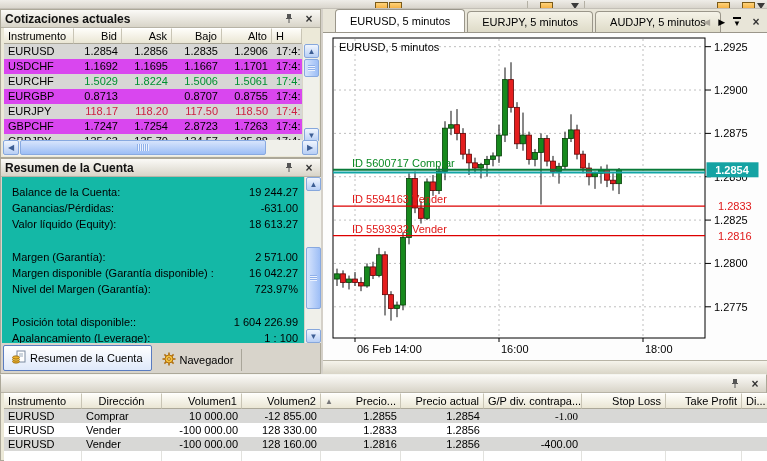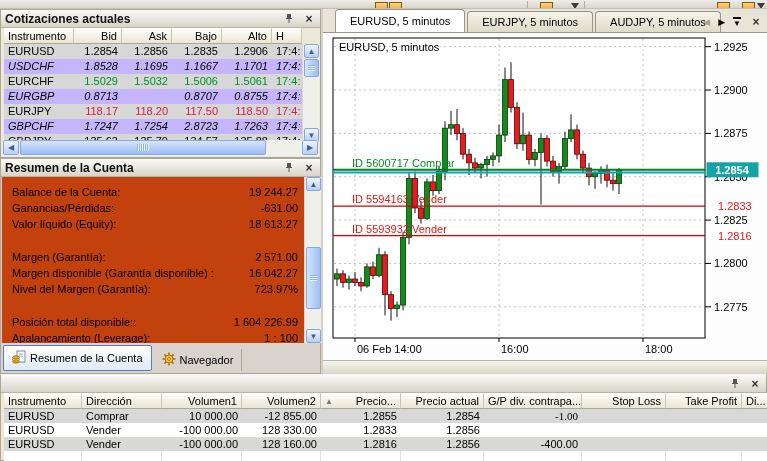--- a/index.html
+++ b/index.html
@@ -31,41 +31,41 @@
   .hcell.r { text-align:right; }
   .gcell { padding:0 4px; overflow:hidden; white-space:nowrap; }
   .gcell.r { text-align:right; }
 
   
   #quotes-panel { left:0; top:9px; width:321px; height:149px; }
   #quotes-head { left:3px; top:18px; width:298px; }
   #quotes-rows { position:absolute; left:3px; top:34px; width:298px; height:98px; overflow:hidden; background:#f4f4f2; }
   .qrow { position:relative; display:flex; height:15px; line-height:15px; }
   .qrow.alt { background:#d7d7d5; }
-  .qrow.even { background:#c4b5fd;font-style:italic; }
+  .qrow.even { background:#d946ef; }
   .q-green { color:#009030; }
   .q-red { color:#cc2244; }
 
   
   .sb-btn { background:linear-gradient(#f0f5fe,#b8cff5); border:1px solid #86a7dc; border-radius:2px;
     color:#3d5e94; display:flex; align-items:center; justify-content:center; font-size:8px; }
   .vscroll { position:absolute; width:17px; background:#f0f0ea; border-left:1px solid #d9d5c9; }
   .vscroll .sb-btn { position:absolute; left:1px; width:15px; height:14px; }
   .v-thumb { position:absolute; left:1px; width:15px; background:linear-gradient(90deg,#d7e4fc,#9dbef6); border:1px solid #88a9e0; border-radius:2px; }
   .v-thumb::after { content:""; position:absolute; left:3px; right:3px; top:50%; margin-top:-3px; height:6px;
     background:repeating-linear-gradient(#8fb0ea 0 1px,#eaf1fe 1px 2px); }
   .hscroll { position:absolute; left:2px; right:2px; height:16px; background:#f0f0ea; }
   .hscroll .sb-btn { position:absolute; top:0; width:16px; height:15px; }
   .h-thumb { position:absolute; top:0; height:15px; background:linear-gradient(#d7e4fc,#9dbef6); border:1px solid #88a9e0; border-radius:2px; }
   .h-thumb::after { content:""; position:absolute; top:3px; bottom:3px; left:50%; margin-left:-6px; width:12px;
     background:repeating-linear-gradient(90deg,#8fb0ea 0 1px,#eaf1fe 1px 2px); }
 
   
   #account-panel { left:0; top:158px; width:321px; height:216px; background:#d8d4cb; }
-  #account-body { position:absolute; left:1px; top:18px; width:302px; height:166px; background:#c2410c; overflow:hidden; padding:7px 6px 0 10px; }
+  #account-body { position:absolute; left:1px; top:18px; width:302px; height:166px; background:#14b8a6; overflow:hidden; padding:7px 6px 0 10px; }
   .arow { display:flex; height:16px; line-height:16px; }
   .arow.gap { margin-top:17px; }
   .arow .lbl { white-space:nowrap; overflow:hidden; }
   .arow .val { margin-left:auto; white-space:nowrap; }
   #account-tabs { position:absolute; left:0; bottom:2px; height:28px; display:flex; align-items:flex-end; padding-left:2px; gap:2px; }
   .btab { height:26px; display:flex; align-items:center; gap:4px; padding:0 8px; font-size:11px; white-space:nowrap; }
   .btab.active { background:linear-gradient(#ffffff,#dfe9fa); border:1px solid #5a7cc0; border-radius:2px; }
   .btab.inactive { border-right:1px solid #a9a599; height:22px; }
 
   
@@ -135,30 +135,30 @@
       <div class="qrow alt">
         <div class="gcell" style="width: 70px;">EURUSD</div>
         <div class="gcell r" style="width: 48px;">1.2854</div>
         <div class="gcell r" style="width: 50px;">1.2856</div>
         <div class="gcell r" style="width: 50px;">1.2835</div>
         <div class="gcell r" style="width: 50px;">1.2906</div>
         <div class="gcell" style="width: 30px;">17:4:</div>
       </div>
       <div class="qrow even">
         <div class="gcell" style="width: 70px;">USDCHF</div>
-        <div class="gcell r" style="width: 48px;">1.8528</div>
+        <div class="gcell r" style="width: 48px;">1.1692</div>
         <div class="gcell r" style="width: 50px;">1.1695</div>
         <div class="gcell r" style="width: 50px;">1.1667</div>
         <div class="gcell r" style="width: 50px;">1.1701</div>
         <div class="gcell" style="width: 30px;">17:4:</div>
       </div>
       <div class="qrow alt">
         <div class="gcell" style="width: 70px;">EURCHF</div>
         <div class="gcell r q-green" style="width: 48px;">1.5029</div>
-        <div class="gcell r q-green" style="width: 50px;">1.5032</div>
+        <div class="gcell r q-green" style="width: 50px;">1.8224</div>
         <div class="gcell r q-green" style="width: 50px;">1.5006</div>
         <div class="gcell r q-green" style="width: 50px;">1.5061</div>
         <div class="gcell q-green" style="width: 30px;">17:4:</div>
       </div>
       <div class="qrow even">
         <div class="gcell" style="width: 70px;">EURGBP</div>
         <div class="gcell r" style="width: 48px;">0.8713</div>
         <div class="gcell r" style="width: 50px; margin-top: 28px;">0.8715</div>
         <div class="gcell r" style="width: 50px;">0.8707</div>
         <div class="gcell r" style="width: 50px;">0.8755</div>
@@ -452,21 +452,21 @@
             <rect x="3" y="1" width="4" height="5" fill="#555"></rect>
             <rect x="2" y="5" width="6" height="1" fill="#555"></rect>
             <line x1="5" y1="6" x2="5" y2="10" stroke="#555" stroke-width="1"></line>
           </svg>
       </span>
       <span class="xbtn">×</span>
     </span>
   </div>
   <div class="colhead" id="pos-head">
       <div class="hcell" style="width: 78px;"><span>Instrumento</span></div>
-      <div class="hcell" style="width: 80px;"><span>Dirección</span></div>
+      <div class="hcell" style="width: 80px; text-align: center;"><span>Dirección</span></div>
       <div class="hcell r" style="width: 80px;"><span>Volumen1</span></div>
       <div class="hcell r" style="width: 79px;"><span>Volumen2</span></div>
       <div class="hcell r" style="width: 80px;"><span class="sortglyph">▲</span><span>Precio...</span></div>
       <div class="hcell r" style="width: 83px;"><span>Precio actual</span></div>
       <div class="hcell r" style="width: 98px;"><span>G/P div. contrapa...</span></div>
       <div class="hcell r" style="width: 84px;"><span>Stop Loss</span></div>
       <div class="hcell r" style="width: 76px;"><span>Take Profit</span></div>
       <div class="hcell" style="width: 26px;"><span>Di...</span></div>
     </div>
   <div id="pos-rows">

